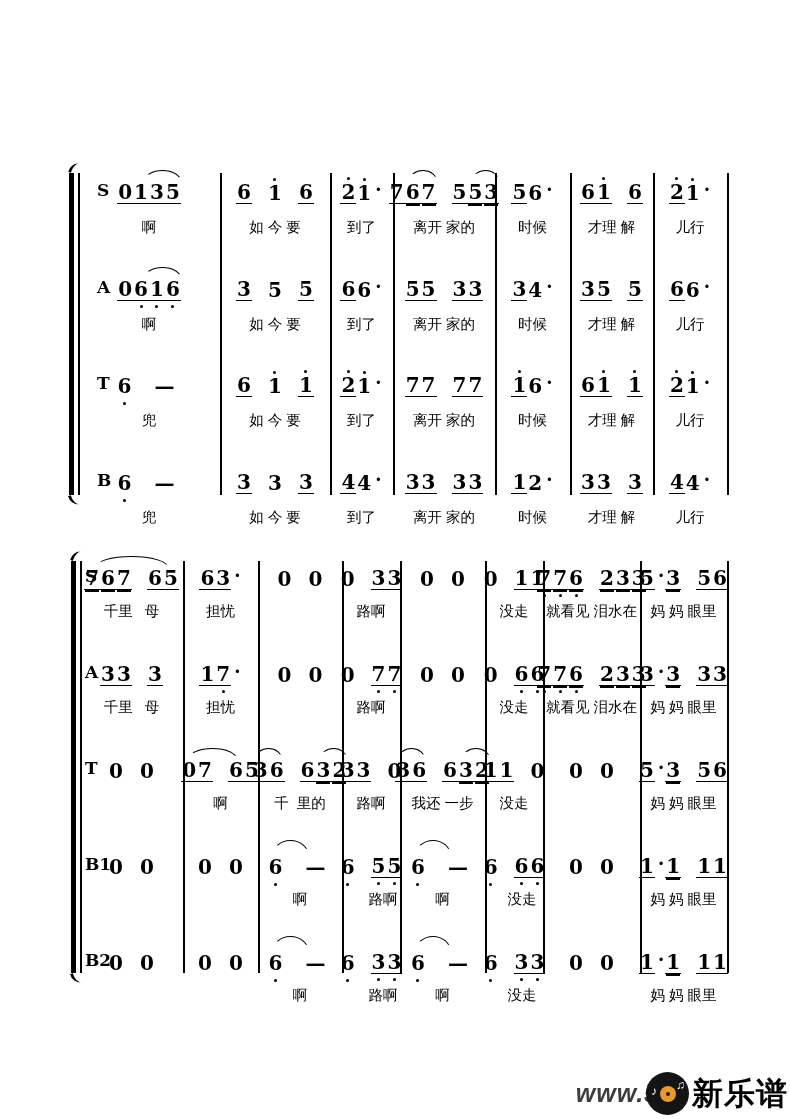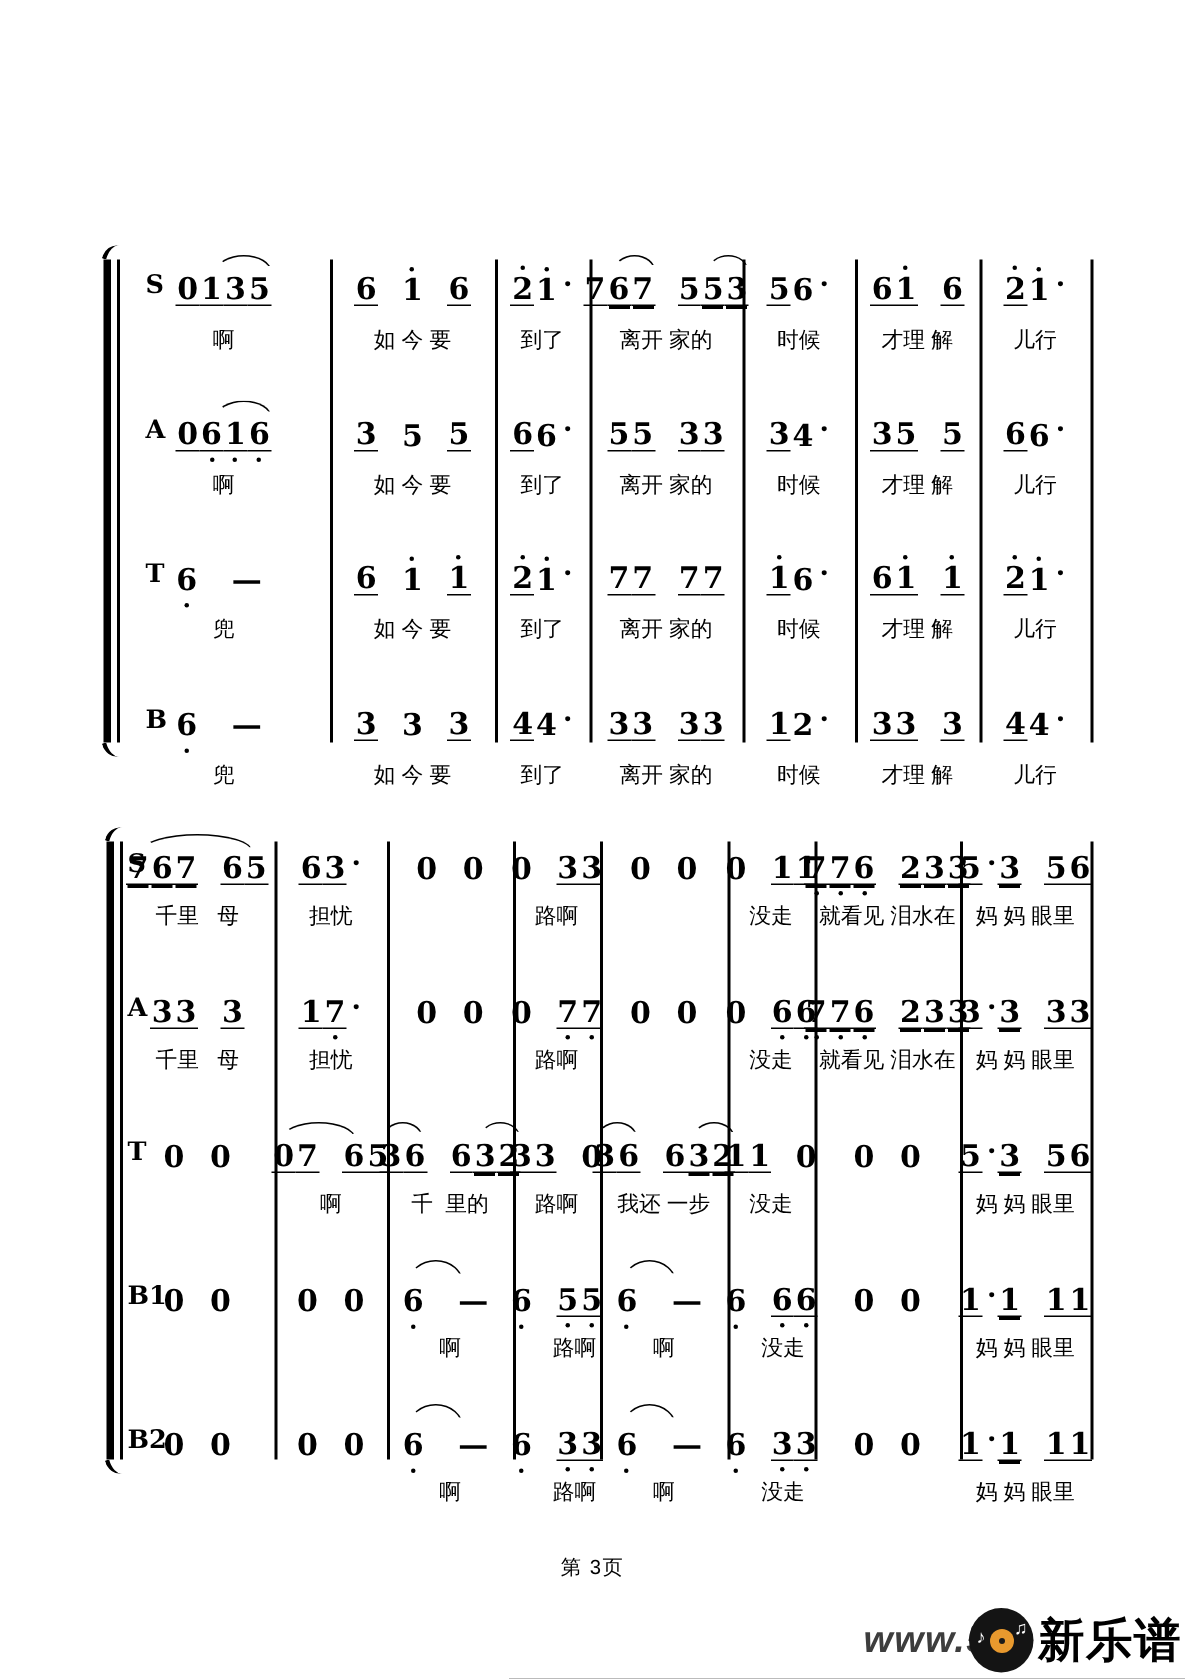--- a/index.html
+++ b/index.html
@@ -807,21 +807,20 @@
           <div class="lcell" style="width: 84px;">啊</div>
           <div class="lcell" style="width: 58px;">      路啊</div>
           <div class="lcell" style="width: 85px;">啊</div>
           <div class="lcell" style="width: 58px;">    没走</div>
           <div class="lcell" style="width: 97px;"></div>
           <div class="lcell" style="width: 87px;">妈 妈 眼里</div>
         </div>
       </div>
     </div>
 
-  <div class="footer">第 3页</div>
 
   <div class="watermark">
     <span class="wm-url">www.5</span>
     <span class="wm-icon">
       <span class="disc"></span>
       <span class="wm-note n1">♪</span>
       <span class="wm-note n2">♫</span>
       <span class="disc-label" id="disc-label" style="background: rgb(232, 153, 46);"></span>
       <span class="disc-hole"></span>
     </span>

